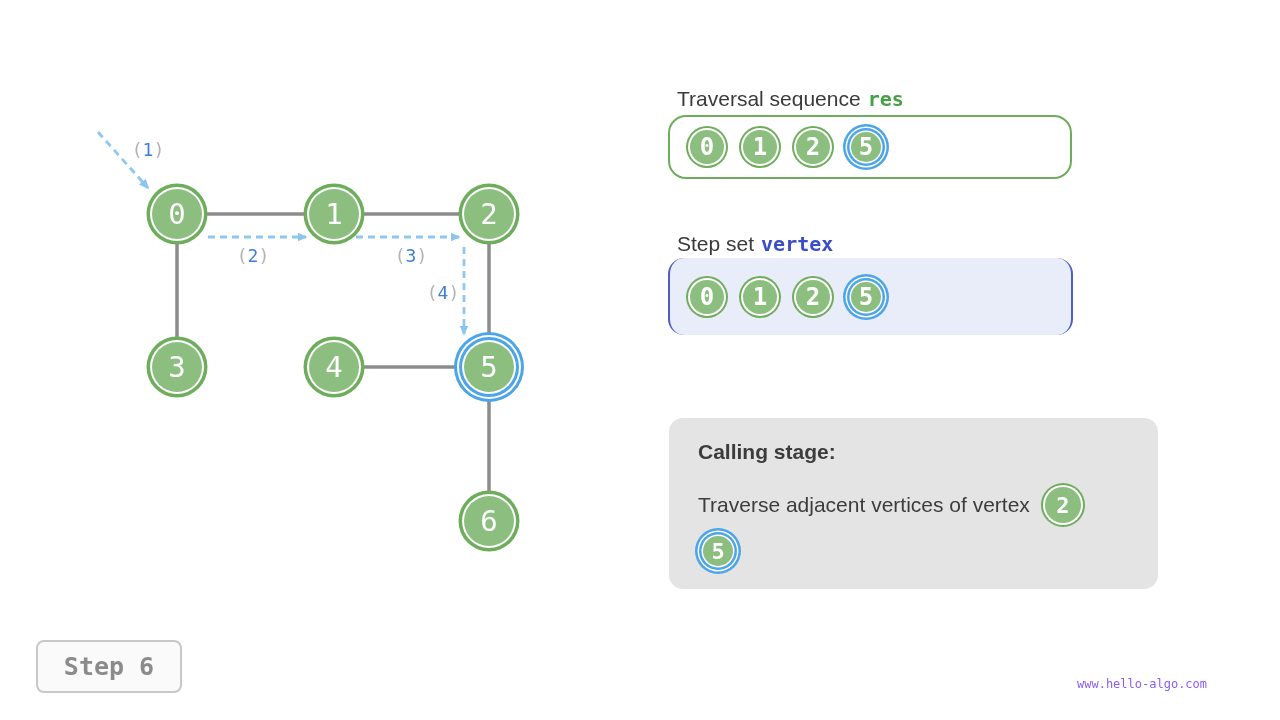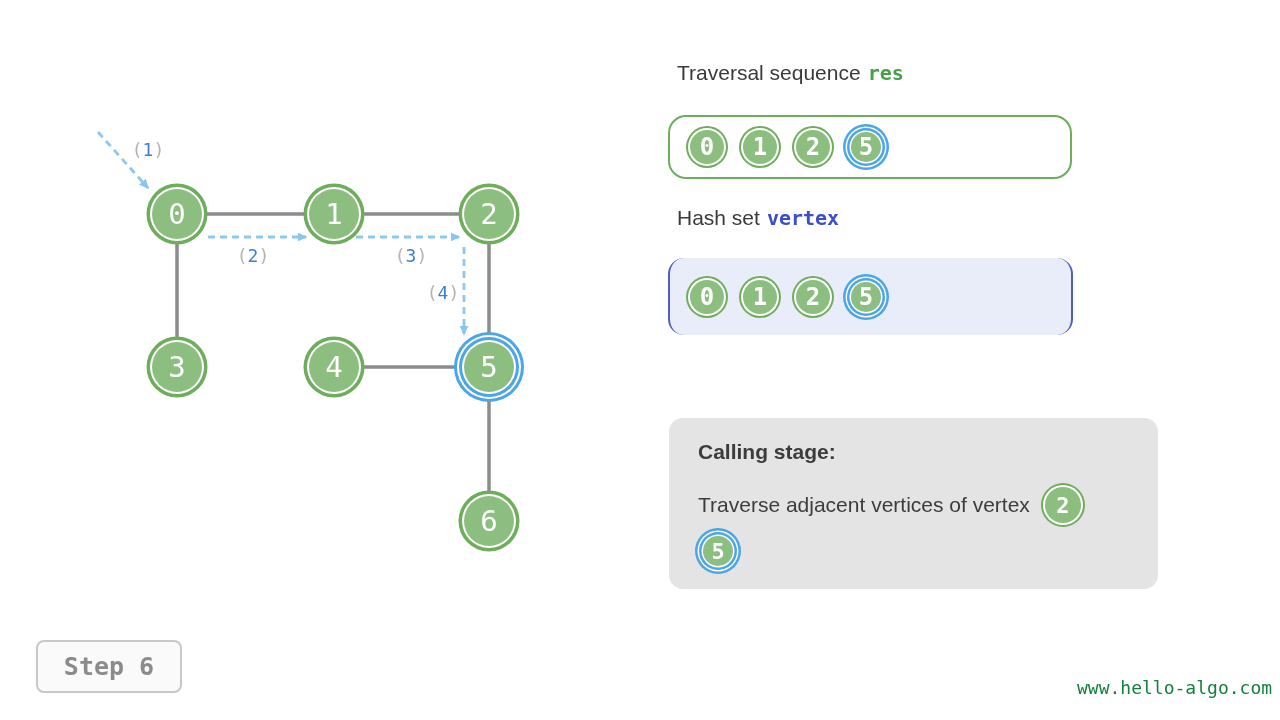--- a/index.html
+++ b/index.html
@@ -60,20 +60,21 @@
                 0 0 0 5.5px #ffffff, 0 0 0 8px #4BA5E8;
     margin-left: 2px;
   }
 
   
   .sec-title {
     position: absolute;
     font-size: 21px;
     color: #3a3a3a;
     white-space: nowrap;
+    margin-top: 26px;
   }
   .sec-title .code {
     font-family: "DejaVu Sans Mono", monospace;
     font-weight: bold;
     margin-left: 7px;
     font-size: 20px;
   }
   .code.green { color: #46A046; }
   .code.blue  { color: #3A4EC8; }
 
@@ -142,21 +143,21 @@
     border-radius: 8px;
     background: #FAFAFA;
     display: flex; align-items: center; justify-content: center;
     font-family: "DejaVu Sans Mono", monospace;
     font-size: 25px; font-weight: bold; color: #8B8B8B;
   }
   .watermark {
     position: absolute;
     left: 1077px; top: 677px;
     font-family: "DejaVu Sans Mono", monospace;
-    font-size: 18px; color: #15803d;
+    font-size: 12px; color: #8b5cf6;
     white-space: nowrap;
   }
 </style>
 </head>
 <body>
 
 <div class="graph">
   <svg width="640" height="640" viewBox="0 0 640 640">
     <defs>
       <marker id="arw" markerUnits="userSpaceOnUse" markerWidth="12" markerHeight="10" refX="8.5" refY="4.5" orient="auto">
@@ -199,21 +200,21 @@
   <span>Traversal sequence</span><span class="code green">res</span>
 </div>
 <div class="res-box">
   <div class="snode">0</div>
   <div class="snode">1</div>
   <div class="snode">2</div>
   <div class="snode hl">5</div>
 </div>
 
 <div class="sec-title" style="left:677px; top:206px;">
-  <span>Hash set</span><span class="code blue">vertex</span>
+  <span>Step set</span><span class="code blue">vertex</span>
 </div>
 <div class="visited-box">
   <div class="snode">0</div>
   <div class="snode">1</div>
   <div class="snode">2</div>
   <div class="snode hl">5</div>
 </div>
 
 <div class="calling-panel">
   <div class="cs-heading">Calling stage:</div>

